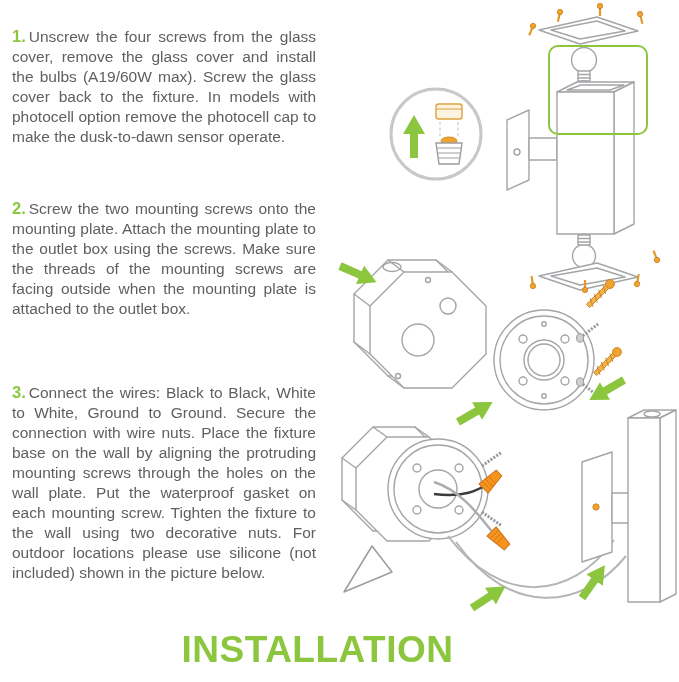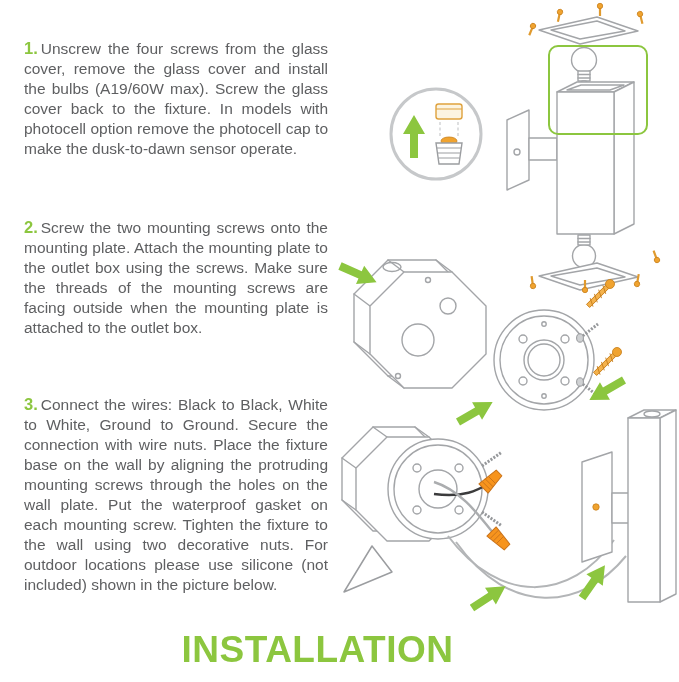--- a/index.html
+++ b/index.html
@@ -1,23 +1,23 @@
 <!DOCTYPE html>
 <html><head>
 <meta charset="utf-8">
 <style>
   html,body{margin:0;padding:0;}
   body{width:679px;height:682px;position:relative;background:#ffffff;
        font-family:"Liberation Sans",sans-serif;overflow:hidden;}
   .page{position:absolute;inset:0;}
-  .step{position:absolute;left:8px;width:304px;margin:16px;color:#5E5F61;
+  .step{position:absolute;left:8px;width:304px;margin:4px;color:#5E5F61;
         font-size:15.5px;line-height:20px;text-align:justify;}
   .step .num{color:#8CC63F;font-weight:bold;font-size:16.5px;padding-right:3px;}
   #step-1{top:22px;}
-  #step-2{top:201px;}
+  #step-2{top:194px;}
   #step-3{top:378px;}
   .illus{position:absolute;}
   .title{position:absolute;top:629px;left:0;width:679px;box-sizing:border-box;
          padding-right:44px;text-align:center;color:#8CC63F;font-size:37px;
          font-weight:bold;letter-spacing:.5px;}
   .ln{fill:none;stroke:#A3A5A8;stroke-width:1.4;stroke-linejoin:round;stroke-linecap:round;}
   .fw{fill:#ffffff;stroke:#A3A5A8;stroke-width:1.4;stroke-linejoin:round;}
   .org{fill:#F0A32F;stroke:#C87F1B;stroke-width:.8;}
   .grn{fill:#8CC63F;}
 </style>

